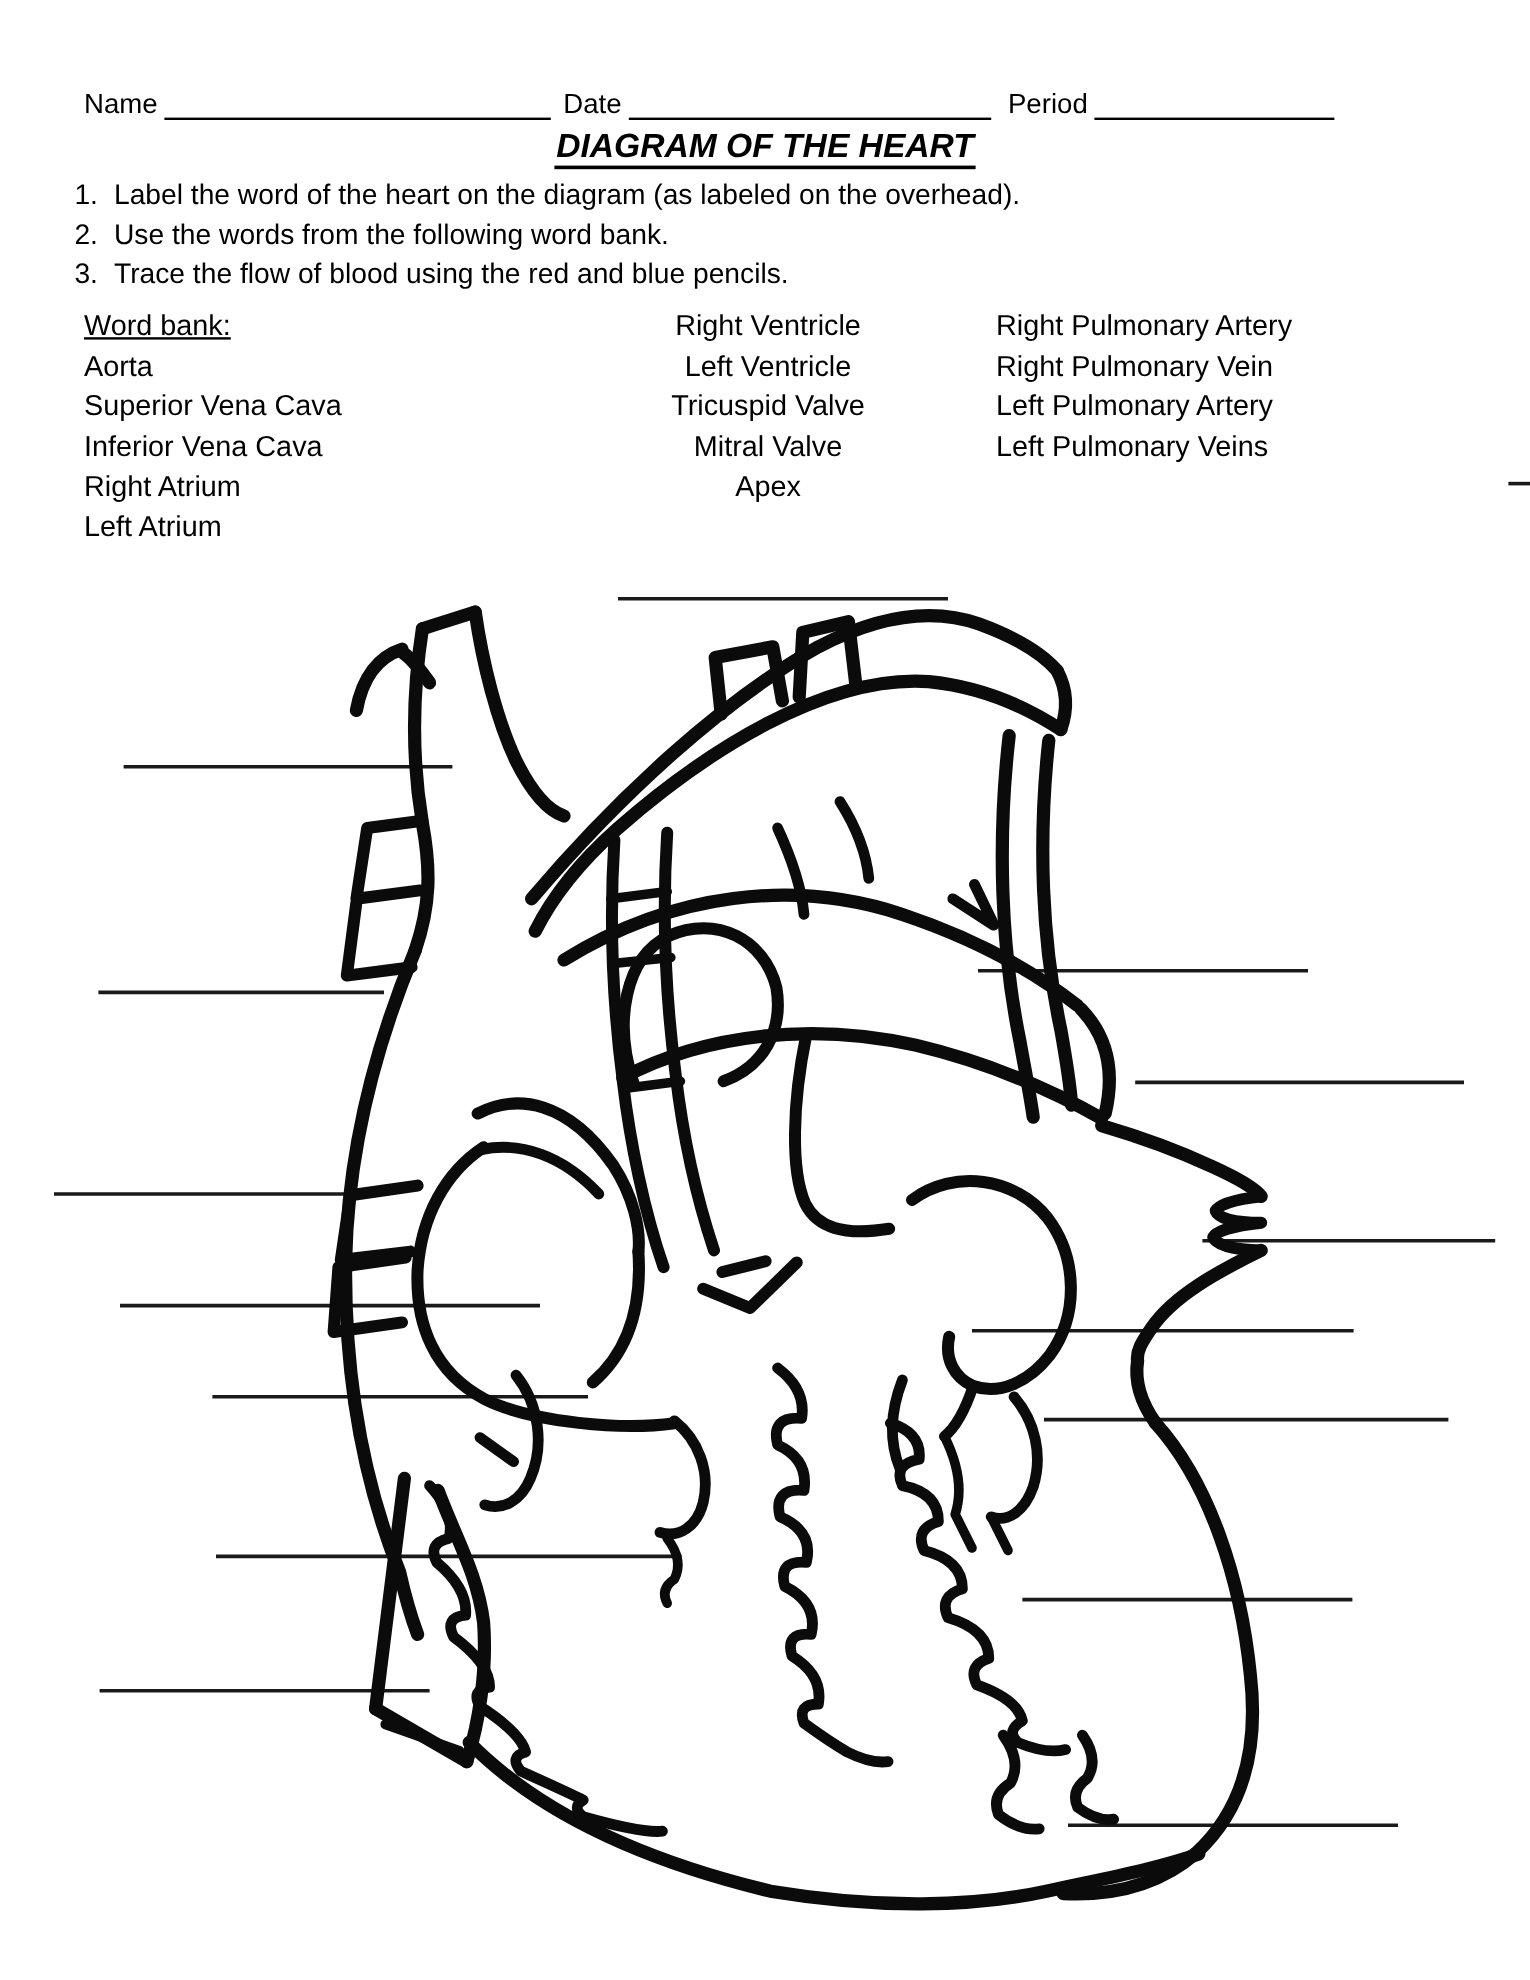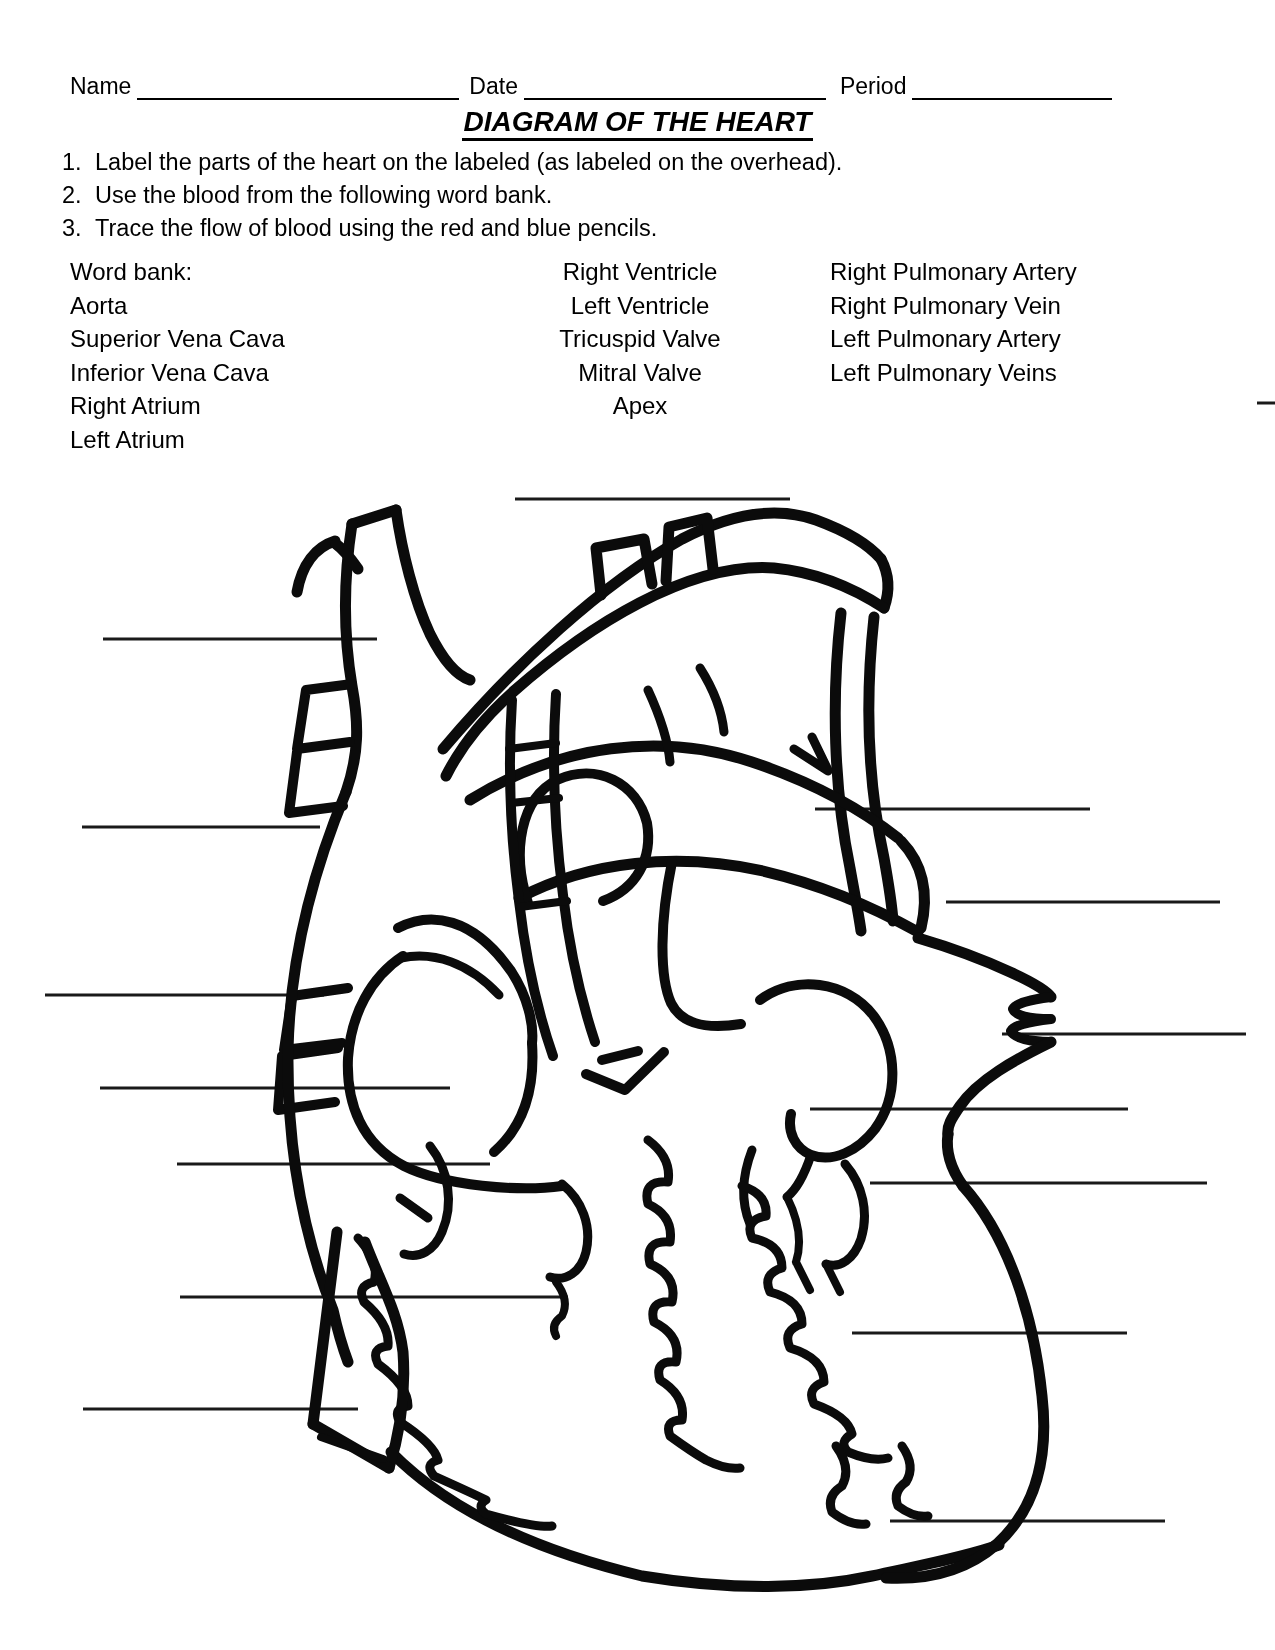--- a/index.html
+++ b/index.html
@@ -32,21 +32,21 @@
   .instr{display:flex;line-height:33px;}
   .instr .num{width:33px;flex:none;}
   
   .wordbank{
     position:absolute;top:255px;left:70px;width:1140px;
     display:flex;font-size:24px;line-height:33.5px;
   }
   .wb-col1{width:380px;flex:none;}
   .wb-col2{width:380px;flex:none;text-align:center;}
   .wb-col3{width:380px;flex:none;}
-  .wb-head{}
+  .wb-head{text-decoration:underline;}
   svg.diagram{position:absolute;top:0;left:0;z-index:1;}
   svg.diagram *{pointer-events:none;}
   svg.diagram line.answer{pointer-events:auto;}
 </style>
 </head>
 <body>
 
 <svg class="diagram" width="1275" height="1650" viewBox="0 0 1275 1650" xmlns="http://www.w3.org/2000/svg">
 
   <g id="answer-lines" stroke="#1a1a1a" stroke-width="3">
@@ -158,25 +158,25 @@
     <span class="blank period"></span>
   </div>
 
   <div class="title">
     <span>DIAGRAM OF THE HEART</span>
   </div>
 
   <div class="instructions">
     <div class="instr">
       <span class="num">1.</span>
-      <span>Label the parts of the heart on the labeled (as labeled on the overhead).</span>
+      <span>Label the word of the heart on the diagram (as labeled on the overhead).</span>
     </div>
     <div class="instr">
       <span class="num">2.</span>
-      <span>Use the blood from the following word bank.</span>
+      <span>Use the words from the following word bank.</span>
     </div>
     <div class="instr">
       <span class="num">3.</span>
       <span>Trace the flow of blood using the red and blue pencils.</span>
     </div>
   </div>
 
   <div class="wordbank">
     <div class="wb-col1">
       <div class="wb-head">Word bank:</div>

